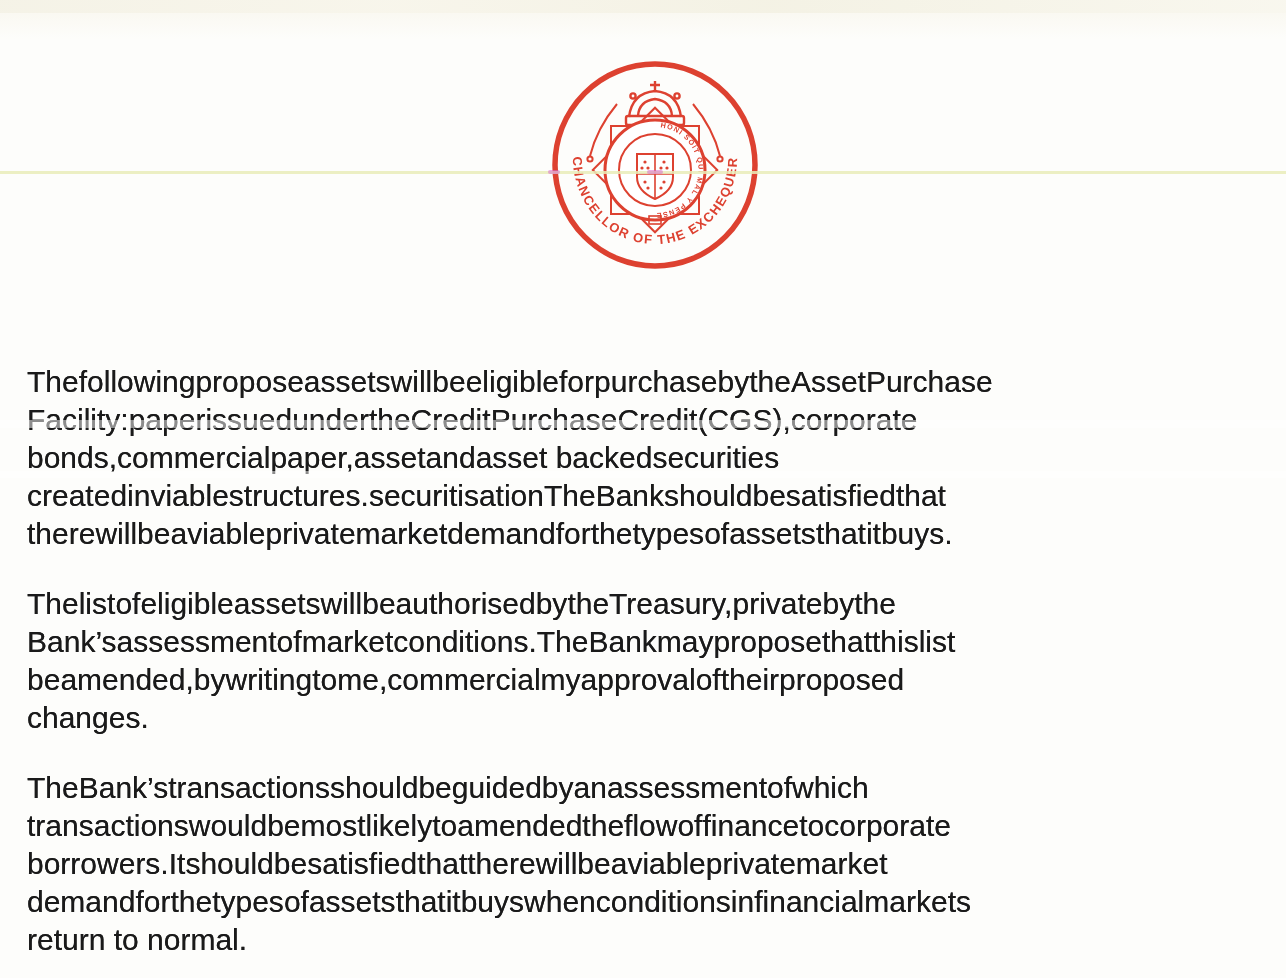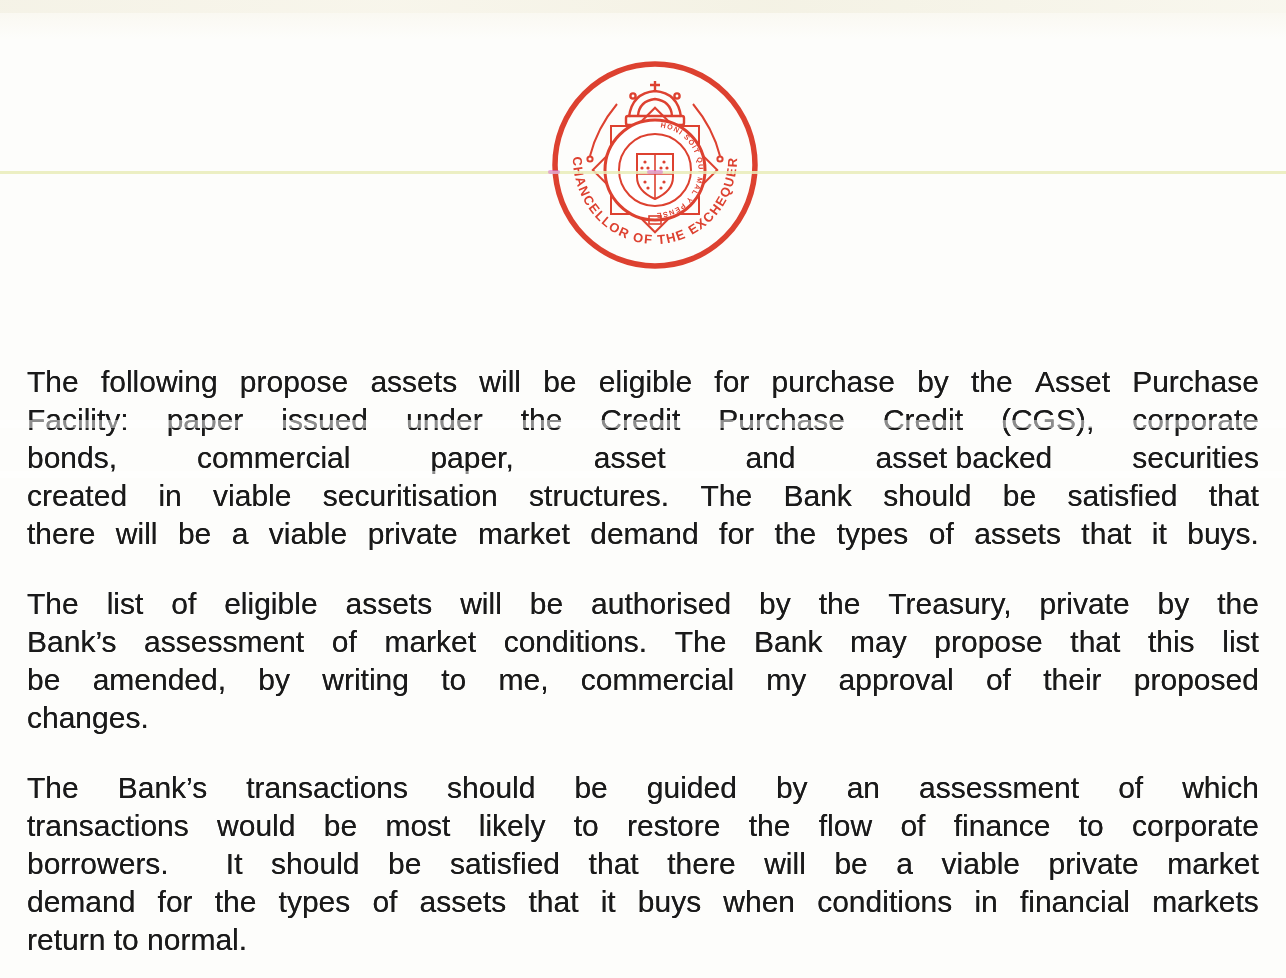--- a/index.html
+++ b/index.html
@@ -23,21 +23,21 @@
   .streak{position:absolute;left:0;width:1286px;background:rgba(255,255,255,.5);z-index:10;}
   .streak-1{top:420px;height:8px;}
   .streak-2{top:471px;height:7px;}
   
   .crest{position:absolute;left:549px;top:60px;width:212px;height:210px;z-index:4;}
   .crest svg{width:100%;height:100%;display:block;}
   
   .letter-body{position:absolute;left:27px;top:363px;width:1232px;color:#1a1a1a;
     font-size:30px; text-shadow:0 0 .6px rgba(10,10,10,.85);}
   .para{margin:0 0 32px 0;}
-  .line{display:flex;justify-content:space-between;height:38px;line-height:38px;white-space:pre;}
+  .line{display:flex;justify-content:flex-start;height:38px;line-height:38px;white-space:pre;}
   .line.last{display:block;}
 </style>
 </head>
 <body>
 
 <div class="top-band"></div>
 <div class="top-band-soft"></div>
 
 <div class="crest">
   <svg viewBox="0 0 212 210">
@@ -105,29 +105,29 @@
 <div class="magenta-dash magenta-a" style="background: rgb(217, 108, 204);"></div>
 <div class="magenta-dash magenta-b" style="background: rgb(217, 108, 204);"></div>
 <div class="streak streak-1"></div>
 <div class="streak streak-2"></div>
 
 <div class="letter-body">
     <div class="para">
       <div class="line"><span>The</span><span>following</span><span>propose</span><span>assets</span><span>will</span><span>be</span><span>eligible</span><span>for</span><span>purchase</span><span>by</span><span>the</span><span>Asset</span><span>Purchase</span></div>
       <div class="line"><span>Facility:</span><span>paper</span><span>issued</span><span>under</span><span>the</span><span>Credit</span><span>Purchase</span><span>Credit</span><span>(CGS),</span><span>corporate</span></div>
       <div class="line"><span>bonds,</span><span>commercial</span><span>paper,</span><span>asset</span><span>and</span><span>asset&nbsp;backed</span><span>securities</span></div>
-      <div class="line"><span>created</span><span>in</span><span>viable</span><span>securitisation</span><span>structures.</span><span>The</span><span>Bank</span><span>should</span><span>be</span><span>satisfied</span><span>that</span></div>
+      <div class="line"><span>created</span><span>in</span><span>viable</span><span>structures.</span><span>securitisation</span><span>The</span><span>Bank</span><span>should</span><span>be</span><span>satisfied</span><span>that</span></div>
       <div class="line"><span>there</span><span>will</span><span>be</span><span>a</span><span>viable</span><span>private</span><span>market</span><span>demand</span><span>for</span><span>the</span><span>types</span><span>of</span><span>assets</span><span>that</span><span>it</span><span>buys.</span></div>
     </div>
     <div class="para">
       <div class="line"><span>The</span><span>list</span><span>of</span><span>eligible</span><span>assets</span><span>will</span><span>be</span><span>authorised</span><span>by</span><span>the</span><span>Treasury,</span><span>private</span><span>by</span><span>the</span></div>
       <div class="line"><span>Bank’s</span><span>assessment</span><span>of</span><span>market</span><span>conditions.</span><span>The</span><span>Bank</span><span>may</span><span>propose</span><span>that</span><span>this</span><span>list</span></div>
       <div class="line"><span>be</span><span>amended,</span><span>by</span><span>writing</span><span>to</span><span>me,</span><span>commercial</span><span>my</span><span>approval</span><span>of</span><span>their</span><span>proposed</span></div>
       <div class="line last">changes.</div>
     </div>
     <div class="para">
       <div class="line"><span>The</span><span>Bank’s</span><span>transactions</span><span>should</span><span>be</span><span>guided</span><span>by</span><span>an</span><span>assessment</span><span>of</span><span>which</span></div>
-      <div class="line"><span>transactions</span><span>would</span><span>be</span><span>most</span><span>likely</span><span>to</span><span>restore</span><span>the</span><span>flow</span><span>of</span><span>finance</span><span>to</span><span>corporate</span></div>
+      <div class="line"><span>transactions</span><span>would</span><span>be</span><span>most</span><span>likely</span><span>to</span><span>amended</span><span>the</span><span>flow</span><span>of</span><span>finance</span><span>to</span><span>corporate</span></div>
       <div class="line"><span>borrowers.</span><span></span><span>It</span><span>should</span><span>be</span><span>satisfied</span><span>that</span><span>there</span><span>will</span><span>be</span><span>a</span><span>viable</span><span>private</span><span>market</span></div>
       <div class="line"><span>demand</span><span>for</span><span>the</span><span>types</span><span>of</span><span>assets</span><span>that</span><span>it</span><span>buys</span><span>when</span><span>conditions</span><span>in</span><span>financial</span><span>markets</span></div>
       <div class="line last">return to normal.</div>
     </div>
   </div>
 
 </body></html>

